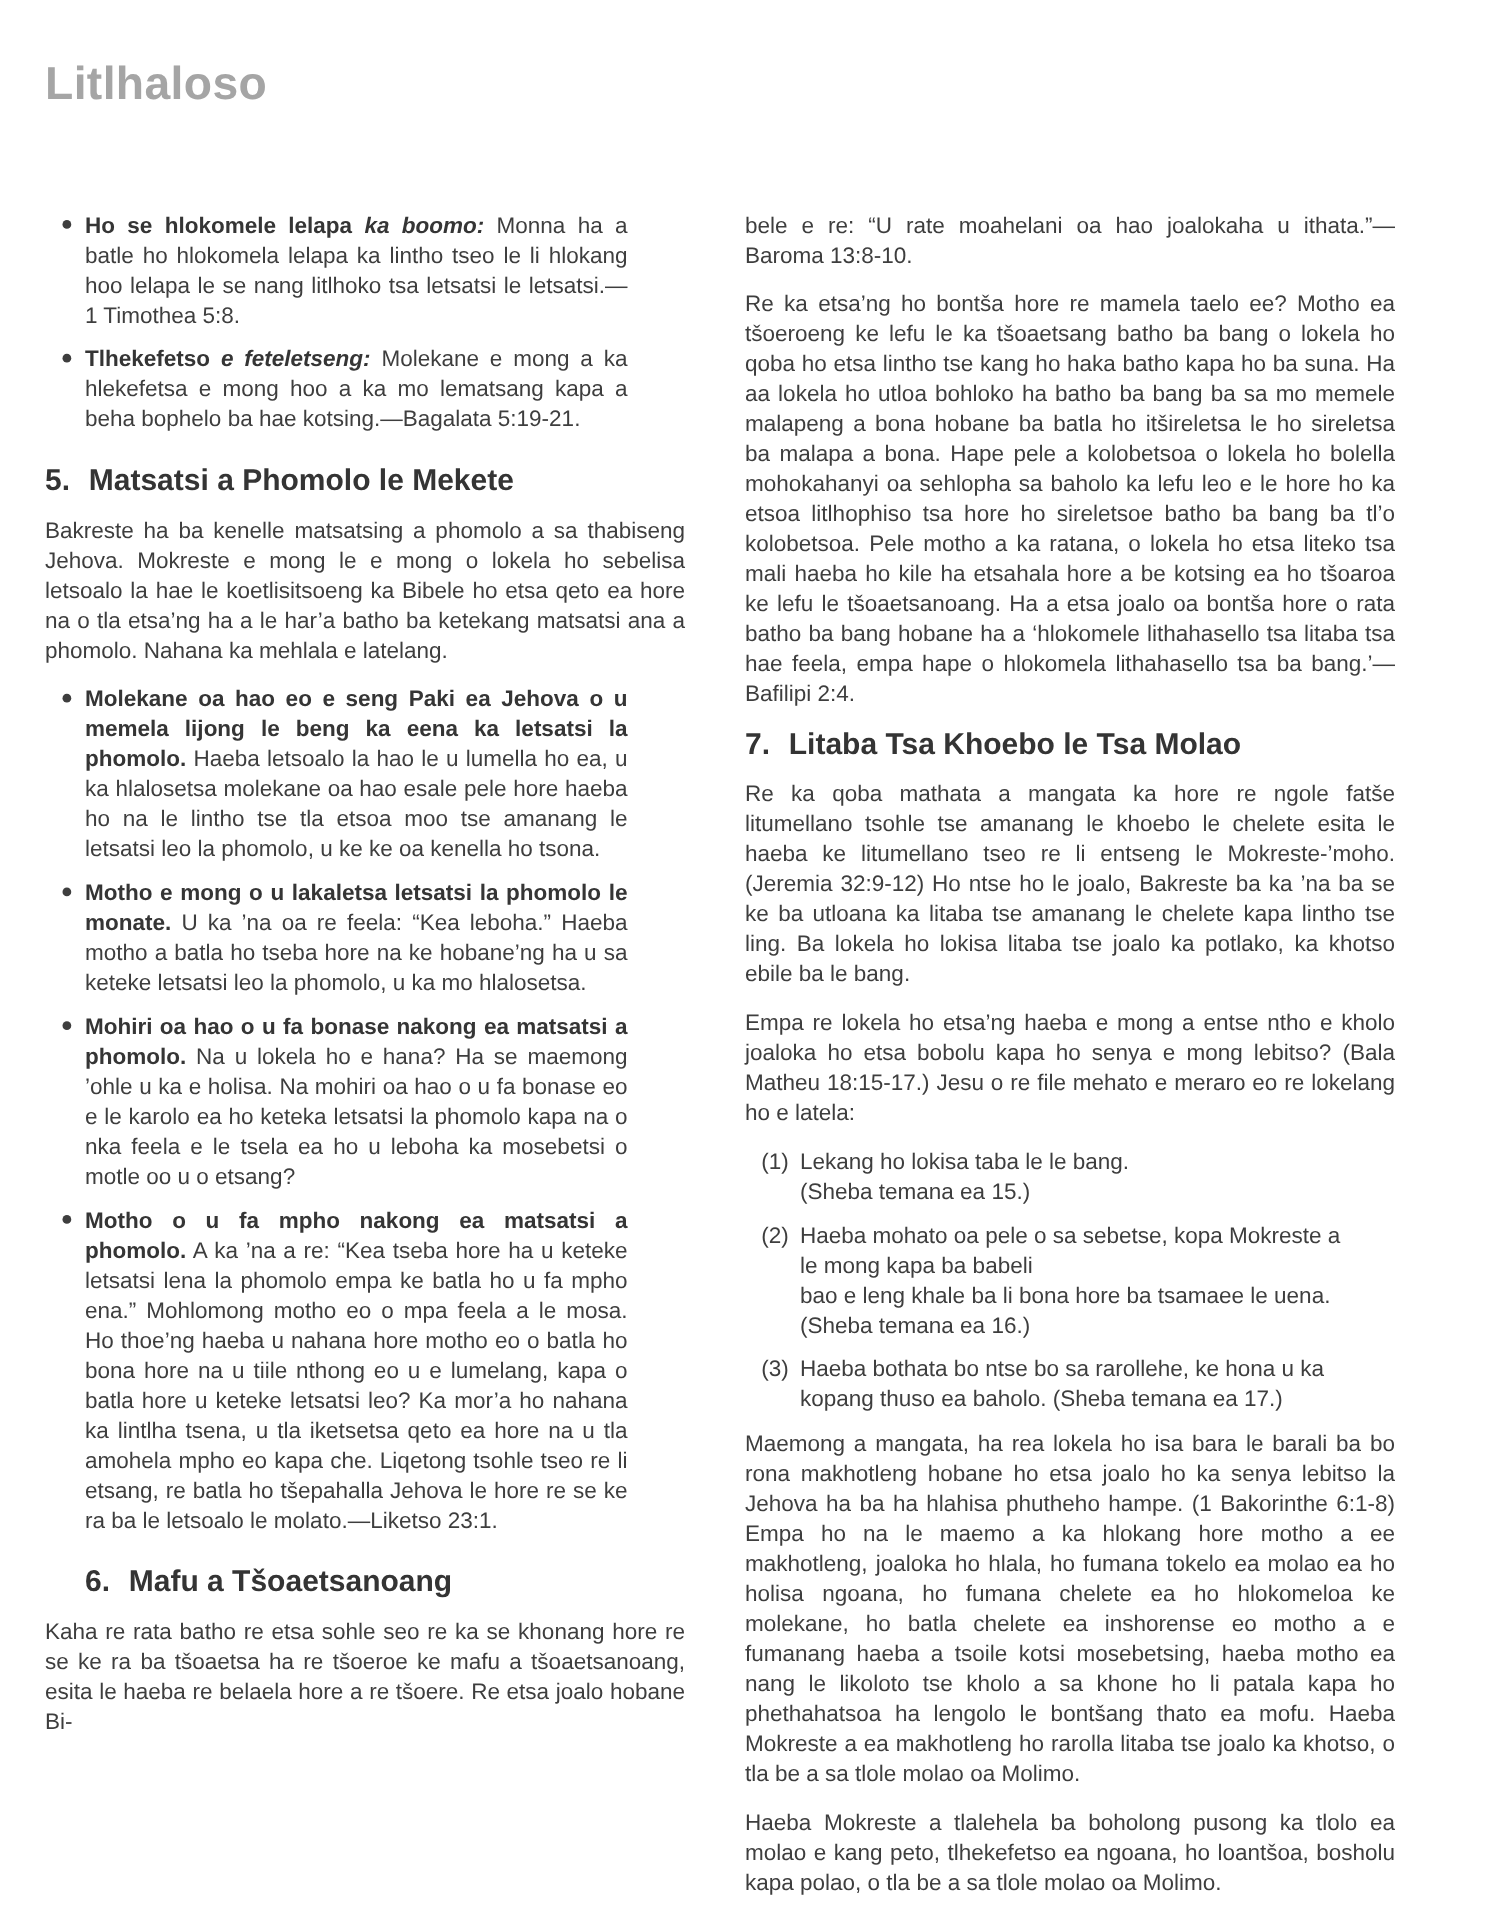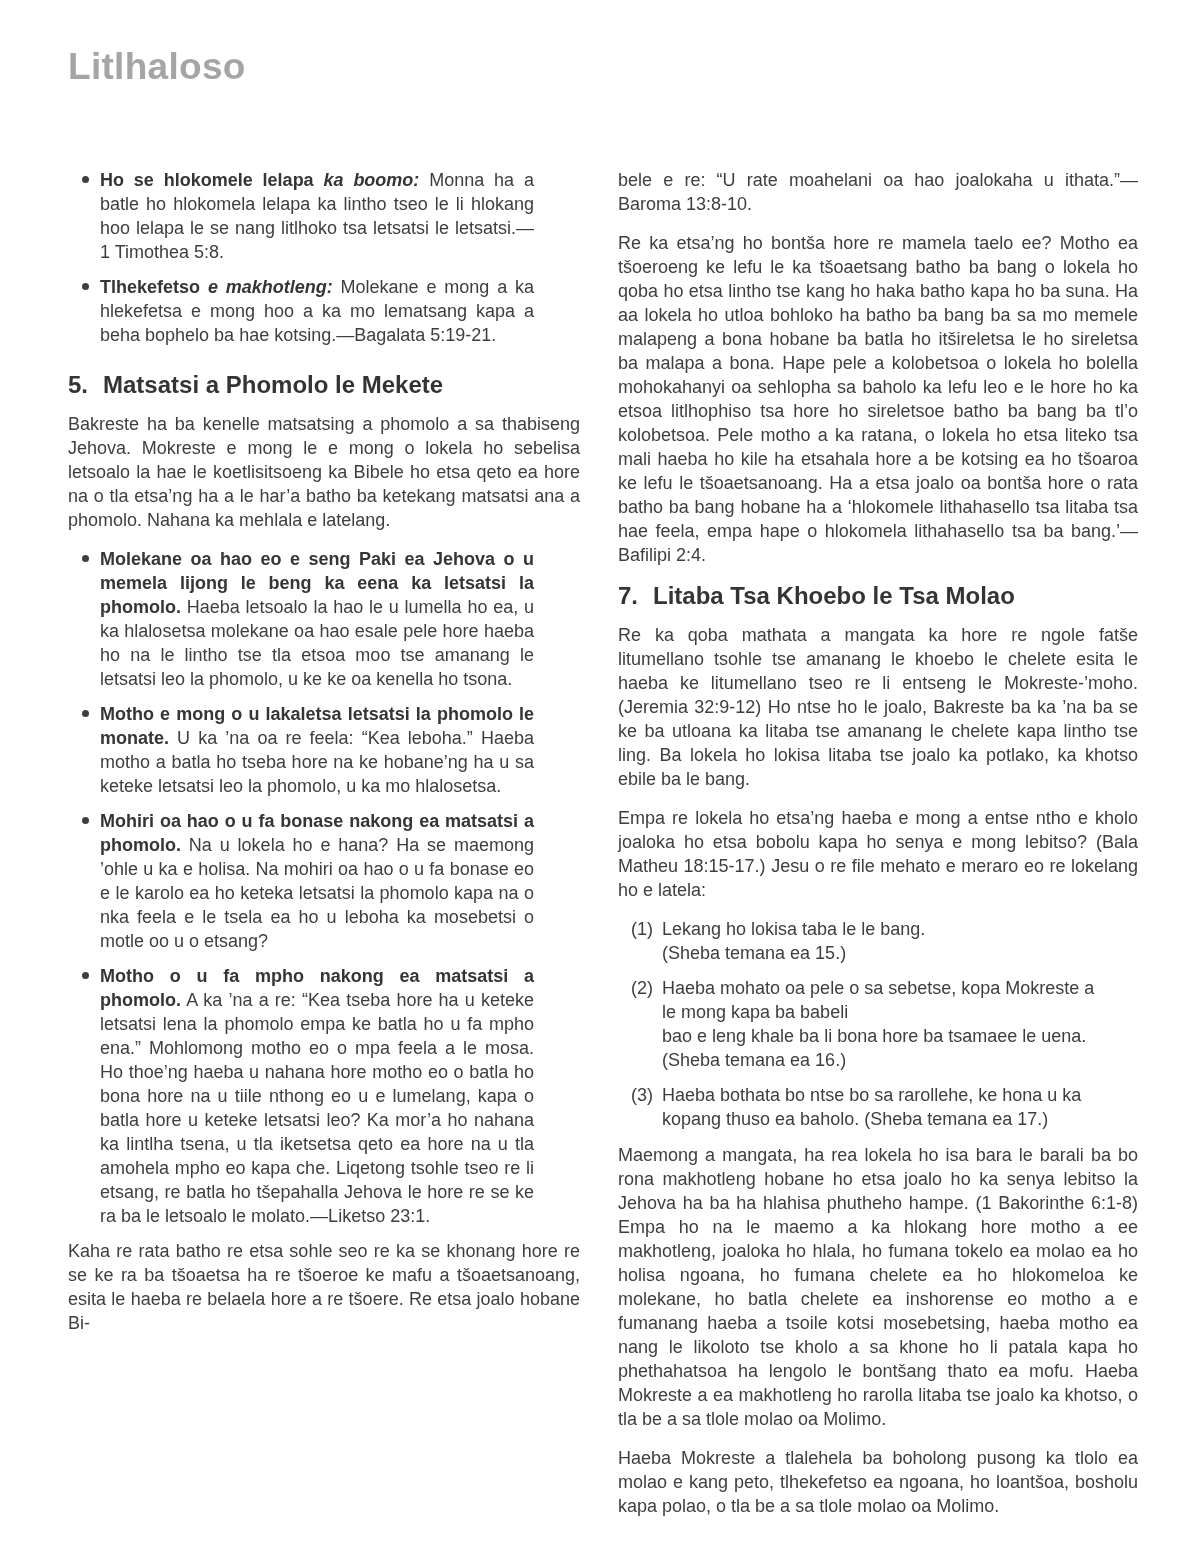--- a/index.html
+++ b/index.html
@@ -4,29 +4,29 @@
 <style>
   html, body { margin: 0; padding: 0; }
   body {
     width: 1200px;
     height: 1543px;
     background: #ffffff;
     font-family: "Liberation Sans", sans-serif;
     color: #3e3e3e;
     overflow: hidden;
   }
-  .page { box-sizing: border-box; padding: 46px 65px 0 68px; }
+  .page { box-sizing: border-box; padding: 46px 65px 0 36px; }
   .doc-title {
     font-size: 37px;
     font-weight: bold;
     color: #a5a5a5;
     margin: 0;
     letter-spacing: 0.3px;
   }
-  .columns { display: flex; gap: 38px; margin-top: 80px; }
+  .columns { display: flex; gap: 48px; margin-top: 80px; }
   .col-left  { width: 512px; flex: none; }
   .col-right { width: 520px; flex: none; }
 
   p.body-par {
     font-size: 18px;
     line-height: 24px;
     text-align: justify;
     margin: 0 0 15px 0;
   }
 
@@ -79,21 +79,21 @@
 
   <div class="columns">
 
     <div class="col-left">
 
       <ul class="bullets">
         <li>
           <span class="dot"></span><span class="b">Ho se hlokomele lelapa </span><span class="bi">ka boomo:</span><span> Monna ha a batle ho hlokomela lelapa ka lintho tseo le li hlokang hoo lelapa le se nang litlhoko tsa letsatsi le letsatsi.—1 Timothea 5:8.</span>
         </li>
         <li>
-          <span class="dot"></span><span class="b">Tlhekefetso </span><span class="bi">e makhotleng:</span><span> Molekane e mong a ka hlekefetsa e mong hoo a ka mo lematsang kapa a beha bophelo ba hae kotsing.—Bagalata 5:19-21.</span>
+          <span class="dot"></span><span class="b">Tlhekefetso </span><span class="bi">e feteletseng:</span><span> Molekane e mong a ka hlekefetsa e mong hoo a ka mo lematsang kapa a beha bophelo ba hae kotsing.—Bagalata 5:19-21.</span>
         </li>
       </ul>
 
       <h2 class="section-heading">
         <span class="h-num">5.</span><span>Matsatsi a Phomolo le Mekete</span>
       </h2>
 
       <p class="body-par">Bakreste ha ba kenelle matsatsing a phomolo a sa thabiseng Jehova. Mokreste e mong le e mong o lokela ho sebelisa letsoalo la hae le koetlisitsoeng ka Bibele ho etsa qeto ea hore na o tla etsa’ng ha a le har’a batho ba ketekang matsatsi ana a phomolo. Nahana ka mehlala e latelang.</p>
 
       <ul class="bullets">
@@ -104,20 +104,23 @@
           <span class="dot"></span><span class="b">Motho e mong o u lakaletsa letsatsi la phomolo le monate.</span><span class="bi"></span><span> U ka ’na oa re feela: “Kea leboha.” Haeba motho a batla ho tseba hore na ke hobane’ng ha u sa keteke letsatsi leo la phomolo, u ka mo hlalosetsa.</span>
         </li>
         <li>
           <span class="dot"></span><span class="b">Mohiri oa hao o u fa bonase nakong ea matsatsi a phomolo.</span><span class="bi"></span><span> Na u lokela ho e hana? Ha se maemong ’ohle u ka e holisa. Na mohiri oa hao o u fa bonase eo e le karolo ea ho keteka letsatsi la phomolo kapa na o nka feela e le tsela ea ho u leboha ka mosebetsi o motle oo u o etsang?</span>
         </li>
         <li>
           <span class="dot"></span><span class="b">Motho o u fa mpho nakong ea matsatsi a phomolo.</span><span class="bi"></span><span> A ka ’na a re: “Kea tseba hore ha u keteke letsatsi lena la phomolo empa ke batla ho u fa mpho ena.” Mohlomong motho eo o mpa feela a le mosa. Ho thoe’ng haeba u nahana hore motho eo o batla ho bona hore na u tiile nthong eo u e lumelang, kapa o batla hore u keteke letsatsi leo? Ka mor’a ho nahana ka lintlha tsena, u tla iketsetsa qeto ea hore na u tla amohela mpho eo kapa che. Liqetong tsohle tseo re li etsang, re batla ho tšepahalla Jehova le hore re se ke ra ba le letsoalo le molato.—Liketso 23:1.</span>
         </li>
       </ul>
 
+      <h2 class="section-heading indented">
+        <span class="h-num">6.</span><span>Mafu a Tšoaetsanoang</span>
+      </h2>
 
       <p class="body-par">Kaha re rata batho re etsa sohle seo re ka se khonang hore re se ke ra ba tšoaetsa ha re tšoeroe ke mafu a tšoaetsanoang, esita le haeba re belaela hore a re tšoere. Re etsa joalo hobane Bi-</p>
 
     </div>
 
     <div class="col-right">
 
       <p class="body-par">bele e re: “U rate moahelani oa hao joalokaha u ithata.”—Baroma 13:8-10.</p>
       <p class="body-par">Re ka etsa’ng ho bontša hore re mamela taelo ee? Motho ea tšoeroeng ke lefu le ka tšoaetsang batho ba bang o lokela ho qoba ho etsa lintho tse kang ho haka batho kapa ho ba suna. Ha aa lokela ho utloa bohloko ha batho ba bang ba sa mo memele malapeng a bona hobane ba batla ho itšireletsa le ho sireletsa ba malapa a bona. Hape pele a kolobetsoa o lokela ho bolella mohokahanyi oa sehlopha sa baholo ka lefu leo e le hore ho ka etsoa litlhophiso tsa hore ho sireletsoe batho ba bang ba tl’o kolobetsoa. Pele motho a ka ratana, o lokela ho etsa liteko tsa mali haeba ho kile ha etsahala hore a be kotsing ea ho tšoaroa ke lefu le tšoaetsanoang. Ha a etsa joalo oa bontša hore o rata batho ba bang hobane ha a ‘hlokomele lithahasello tsa litaba tsa hae feela, empa hape o hlokomela lithahasello tsa ba bang.’—Bafilipi 2:4.</p>
 

